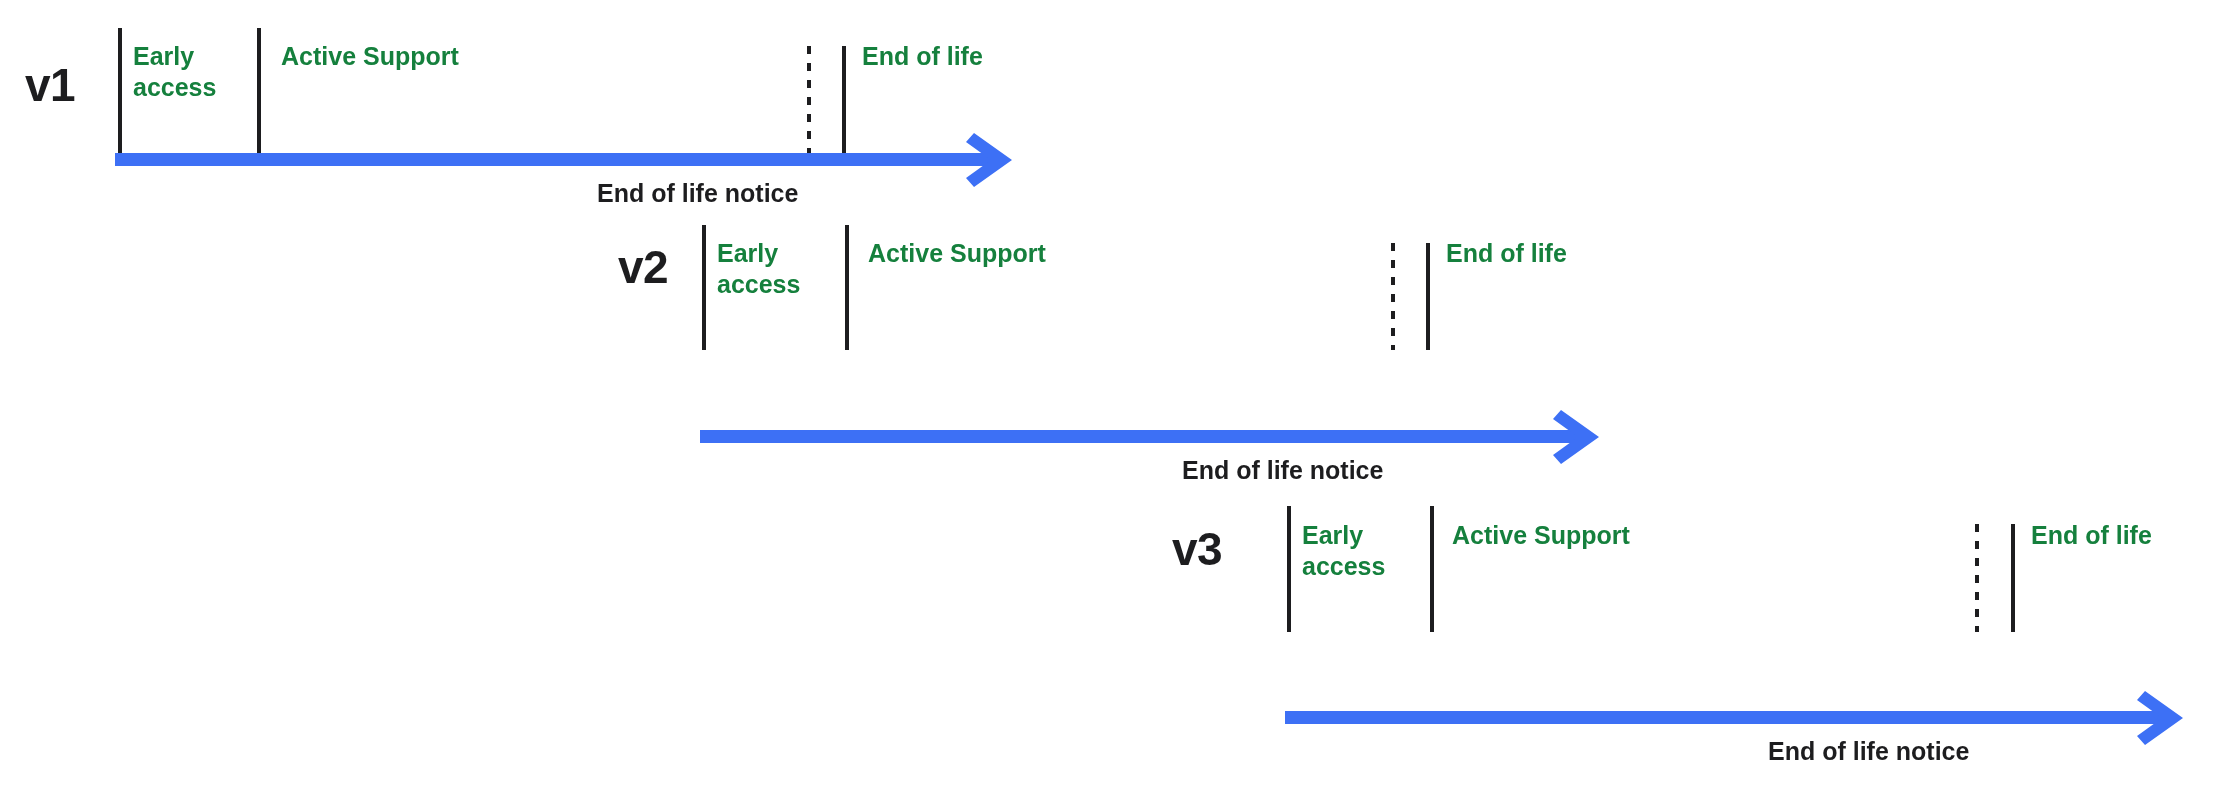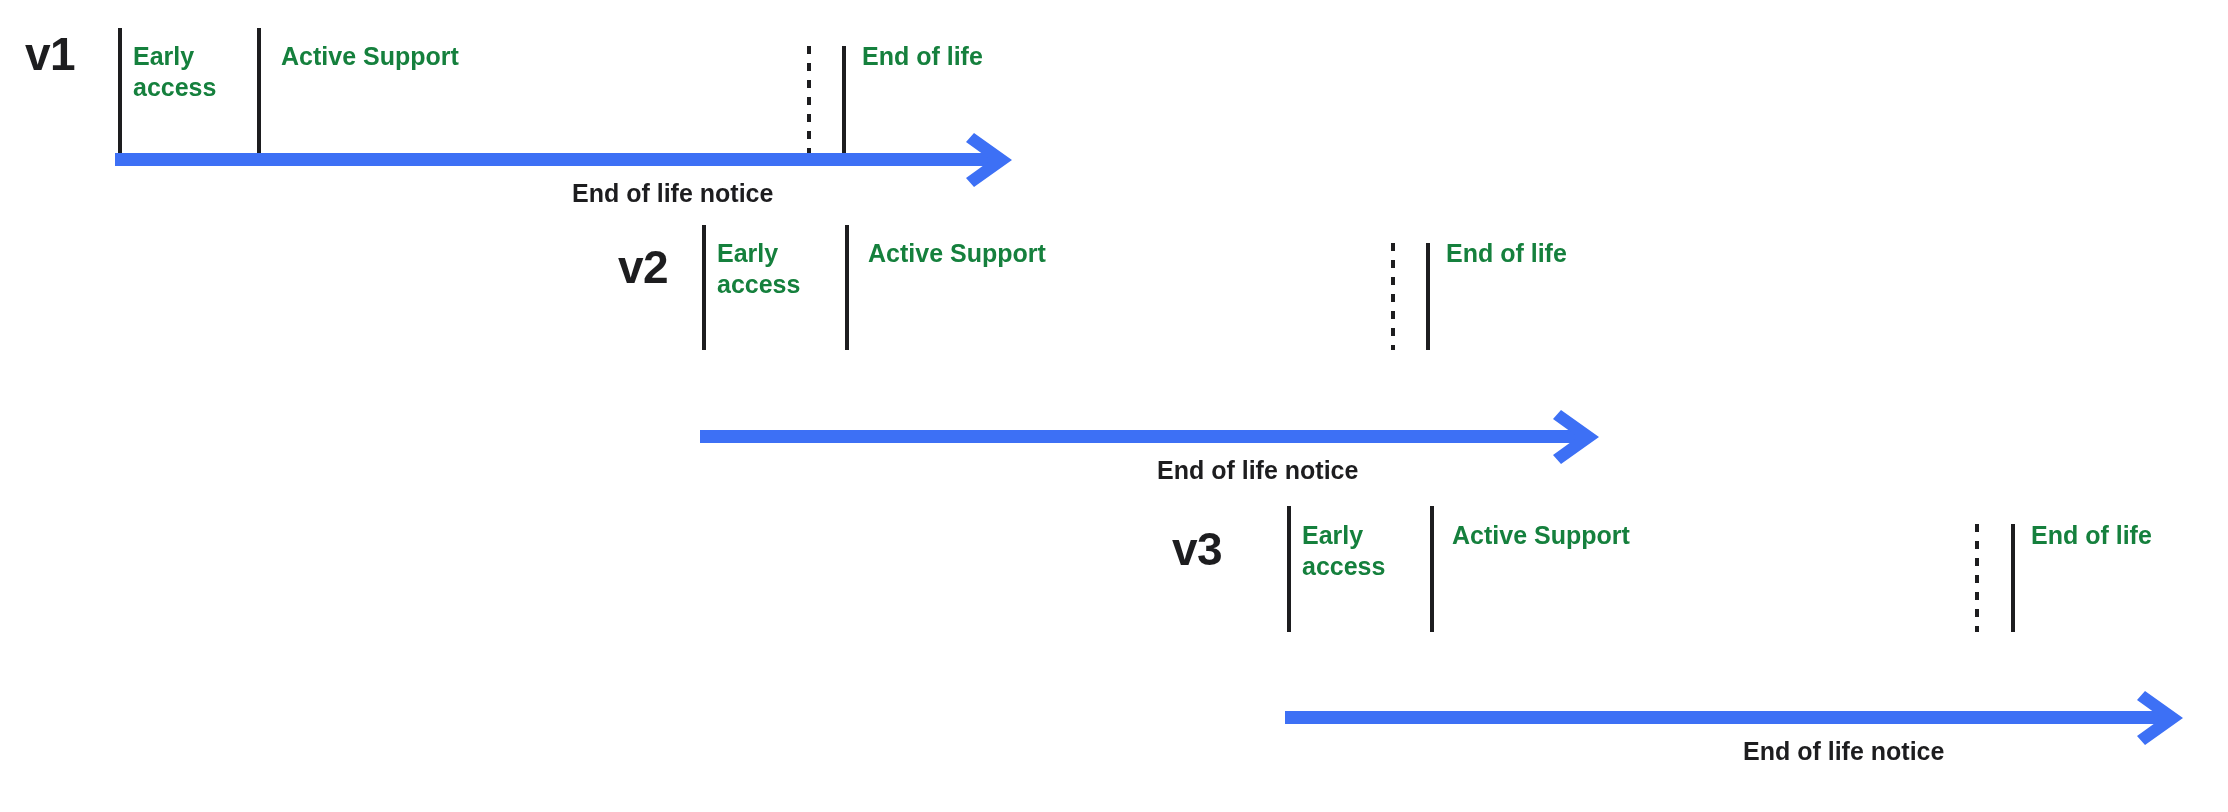--- a/index.html
+++ b/index.html
@@ -73,30 +73,31 @@
     display: block;
   }
   
   .notice-label {
     position: absolute;
     font-size: 25px;
     font-weight: 700;
     color: #1d1d1f;
     line-height: 30px;
     white-space: nowrap;
+    margin-left: 25px;
   }
 </style>
 </head>
 <body>
 
 <div id="diagram">
 
   <div class="timeline-row">
 
-    <div class="version-label" style="left:25px; top:31px;">v1</div>
+    <div class="version-label" style="left:25px; top:62px;">v1</div>
 
     <div class="tick" style="left:118px; top:28px;  height:125px;"></div>
     <div class="tick" style="left:257px; top:28px;  height:125px;"></div>
     <div class="tick-dashed" style="left:807px; top:46px;  height:107px;"></div>
     <div class="tick" style="left:842px; top:46px;  height:107px;"></div>
 
     <div class="phase-label" style="left:133px; top:41px;  width:120px;">Early
 access</div>
     <div class="phase-label" style="left:281px; top:41px;">Active Support</div>
     <div class="phase-label" style="left:862px; top:41px;">End of life</div>

